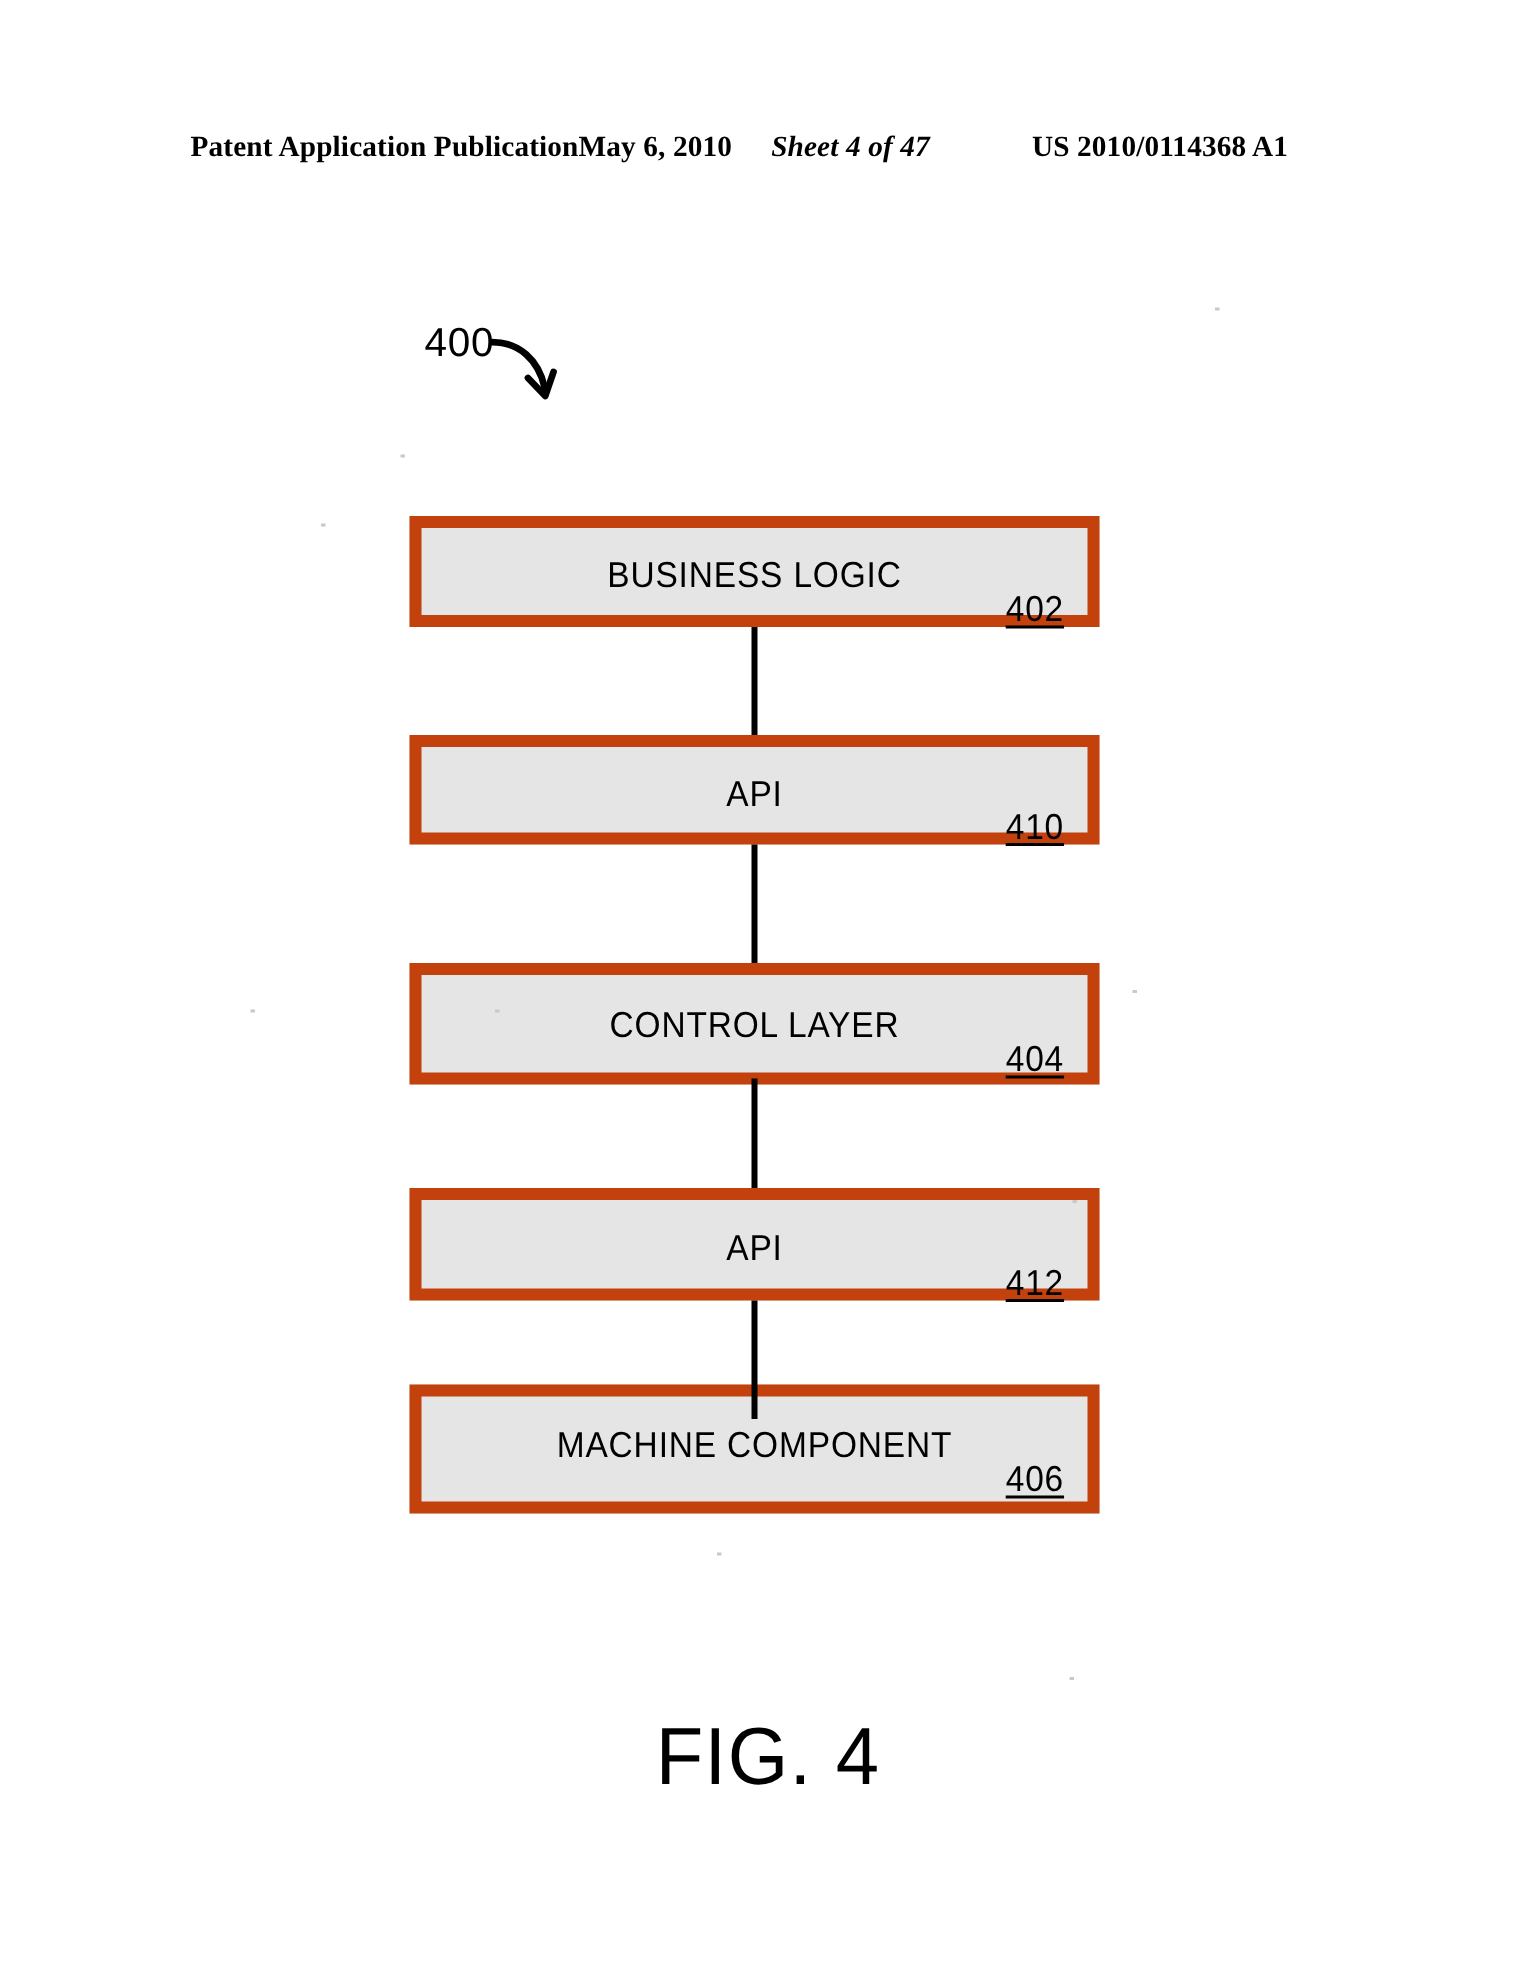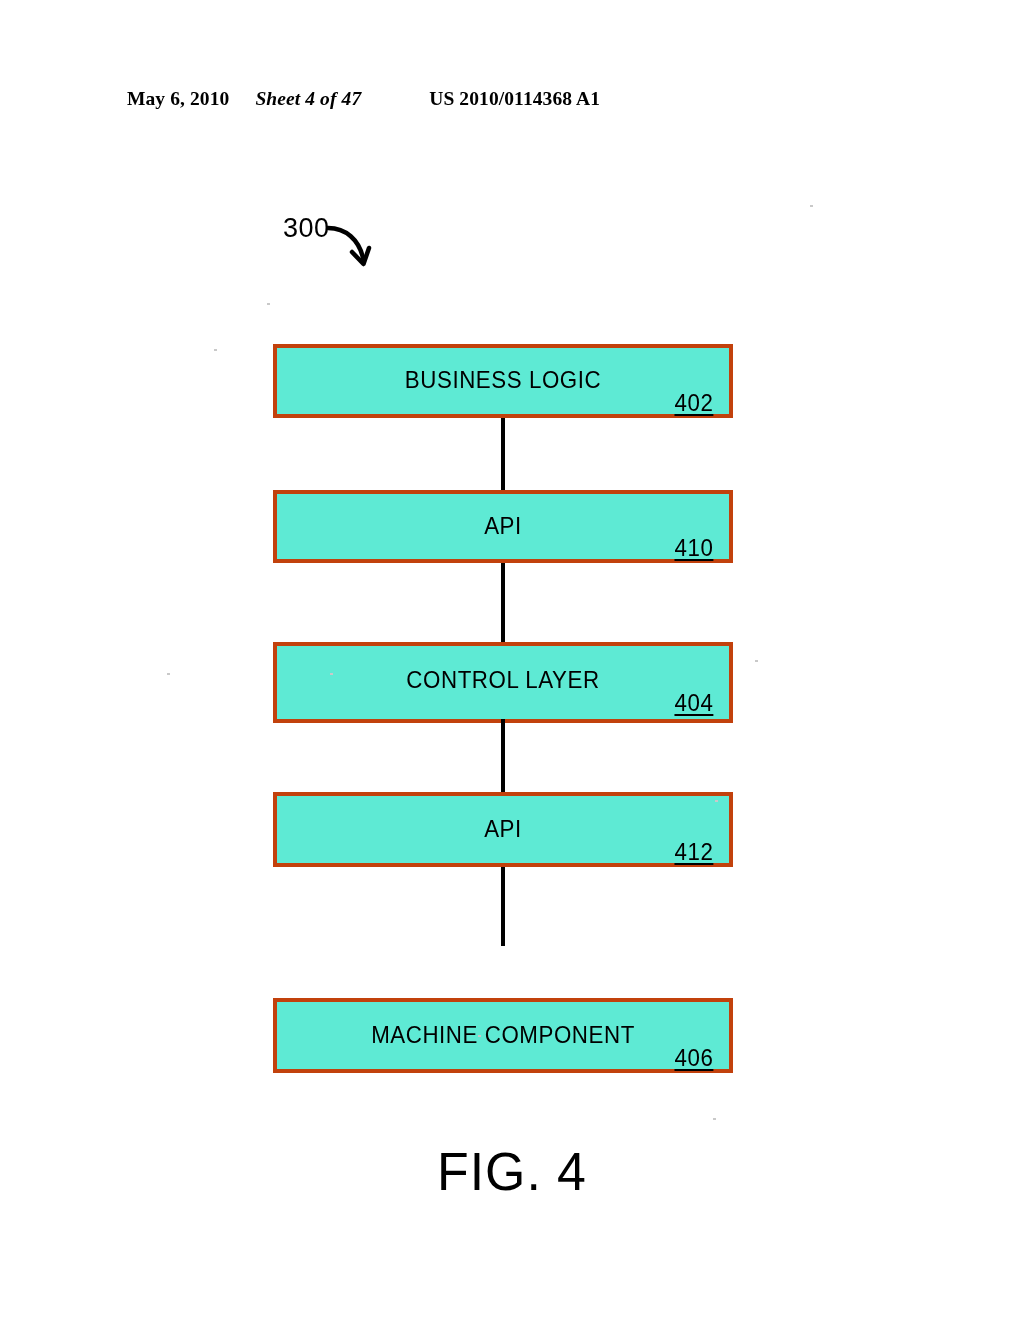--- a/index.html
+++ b/index.html
@@ -52,22 +52,22 @@
     width: 60px;
     height: 56px;
   }
 
   
   .flow-box {
     position: absolute;
     left: 273px;
     width: 460px;
     box-sizing: border-box;
-    border: 4px solid #c2410c;
-    background: #5eead4;
+    border: 8px solid #c2410c;
+    background: #e5e5e5;
   }
   .flow-label {
     position: absolute;
     left: 0;
     right: 0;
     text-align: center;
     font-size: 24px;
     letter-spacing: 0.6px;
     white-space: nowrap;
     transform: scaleX(0.93);
@@ -80,21 +80,21 @@
     text-decoration: underline;
     text-underline-offset: 3px;
     transform: scaleX(0.93);
   }
 
   
   #box-business-logic    { top: 344px; height: 74px; }
   #box-api-410           { top: 490px; height: 73px; }
   #box-control-layer     { top: 642px; height: 81px; }
   #box-api-412           { top: 792px; height: 75px; }
-  #box-machine-component { top: 998px; height: 75px; }
+  #box-machine-component { top: 923px; height: 86px; }
 
   #box-business-logic    .flow-label { top: 18px; }
   #box-api-410           .flow-label { top: 18px; }
   #box-control-layer     .flow-label { top: 20px; }
   #box-api-412           .flow-label { top: 19px; }
   #box-machine-component .flow-label { top: 19px; }
 
   #box-business-logic    .flow-ref { top: 41px; }
   #box-api-410           .flow-ref { top: 40px; }
   #box-control-layer     .flow-ref { top: 43px; }
@@ -130,26 +130,27 @@
     position: absolute;
     background: #c9c9c9;
     width: 3px;
     height: 2px;
   }
 </style>
 </head>
 <body>
 
 <div class="page-header">
+  <span class="hdr-pub">Patent Application Publication</span>
   <span class="hdr-date">May 6, 2010</span>
   <span class="hdr-sheet">Sheet 4 of 47</span>
   <span class="hdr-num">US 2010/0114368 A1</span>
 </div>
 
-<div class="callout">300</div>
+<div class="callout">400</div>
 <svg class="callout-arrow" viewBox="0 0 60 56">
   <path d="M2,6 C20,6 33,18 37,36" stroke="#000" stroke-width="4.5" fill="none" stroke-linecap="round"></path>
   <path d="M26,30 L37.5,42 L43,26" stroke="#000" stroke-width="4.5" fill="none" stroke-linecap="round" stroke-linejoin="round"></path>
 </svg>
 
 <div class="flow-box" id="box-business-logic">
   <div class="flow-label">BUSINESS LOGIC</div>
   <div class="flow-ref">402</div>
 </div>
 

